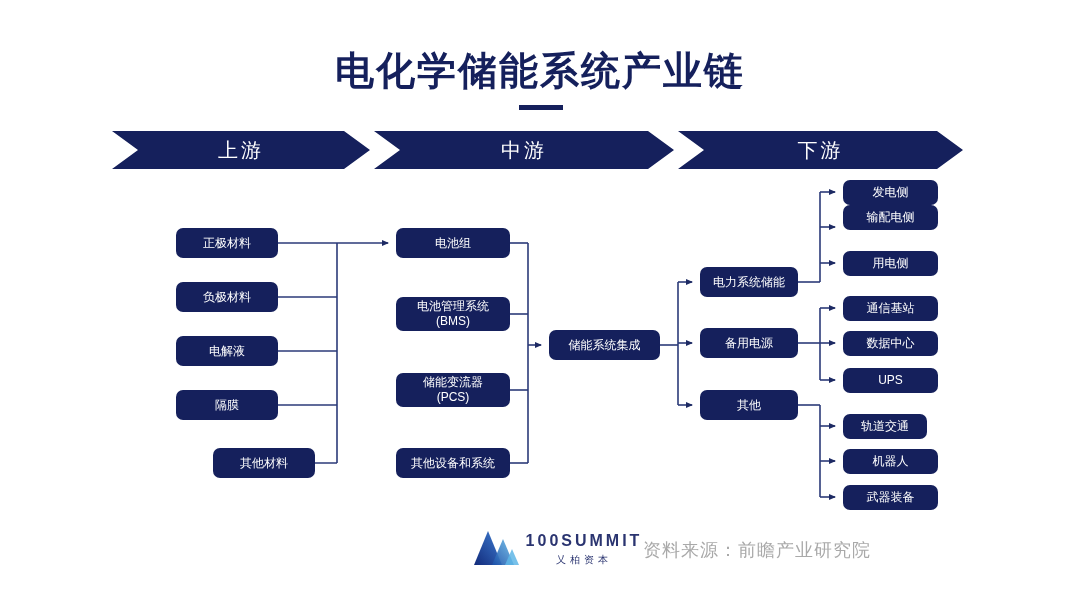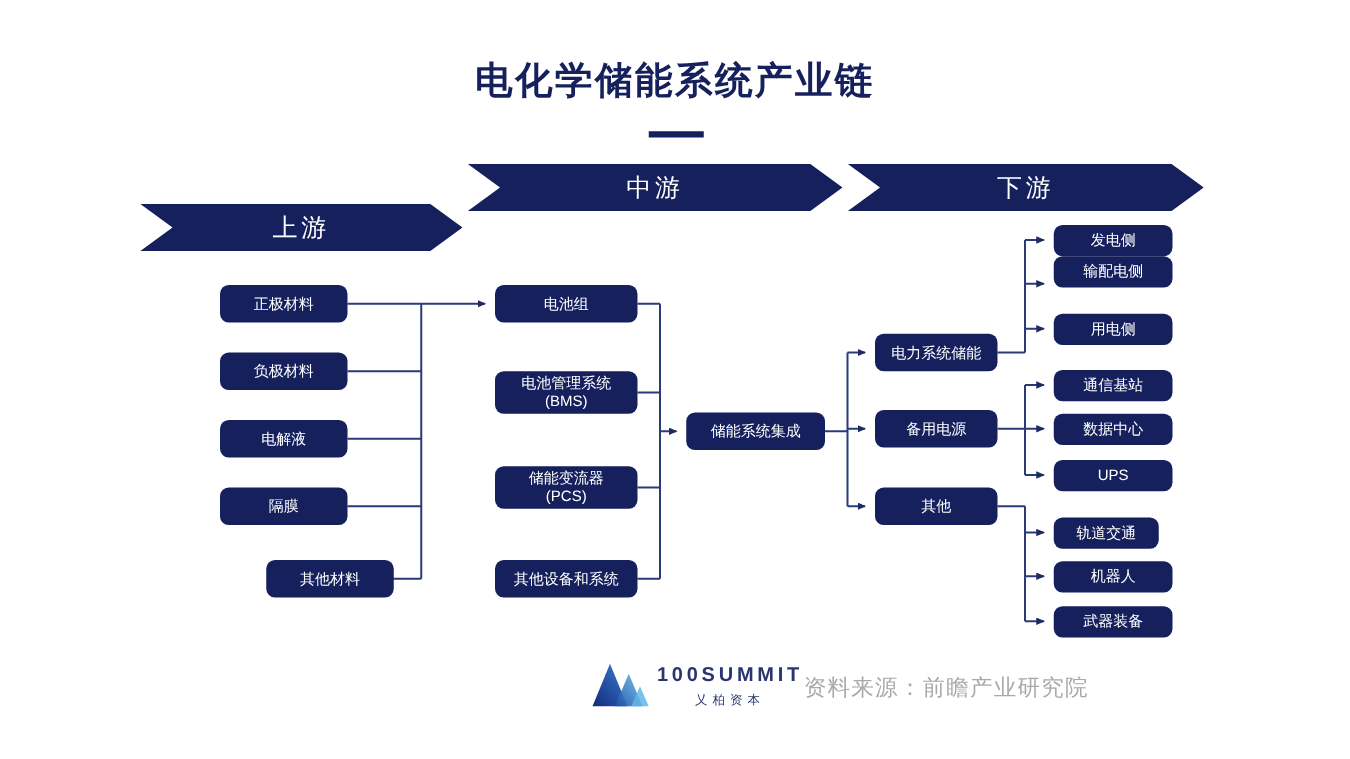--- a/index.html
+++ b/index.html
@@ -19,21 +19,21 @@
     left: 0; top: 0;
     width: 1080px;
     height: 607px;
   }
   
   .title {
     position: absolute;
     left: 0; top: 44px;
     width: 1080px;
     text-align: center;
-    font-size: 30px;
+    font-size: 39px;
     font-weight: bold;
     color: #15205c;
     letter-spacing: 2px;
     white-space: nowrap;
   }
   .title-rule {
     position: absolute;
     left: 519px;
     top: 105px;
     width: 44px;
@@ -47,21 +47,21 @@
     background: #15205c;
     color: #ffffff;
     font-size: 20px;
     display: flex;
     align-items: center;
     justify-content: center;
     letter-spacing: 3px;
     -webkit-clip-path: polygon(0 0, calc(100% - 26px) 0, 100% 50%, calc(100% - 26px) 100%, 0 100%, 26px 50%);
     clip-path: polygon(0 0, calc(100% - 26px) 0, 100% 50%, calc(100% - 26px) 100%, 0 100%, 26px 50%);
   }
-  .chev-up   { left: 112px; top: 131px; width: 258px; margin-top: 32px; }
+  .chev-up   { left: 112px; top: 131px; width: 258px; }
   .chev-mid  { left: 374px; top: 131px; width: 300px; }
   .chev-down { left: 678px; top: 131px; width: 285px; }
 
   
   .node {
     position: absolute;
     background: #15205c;
     color: #ffffff;
     border-radius: 7px;
     display: flex;

